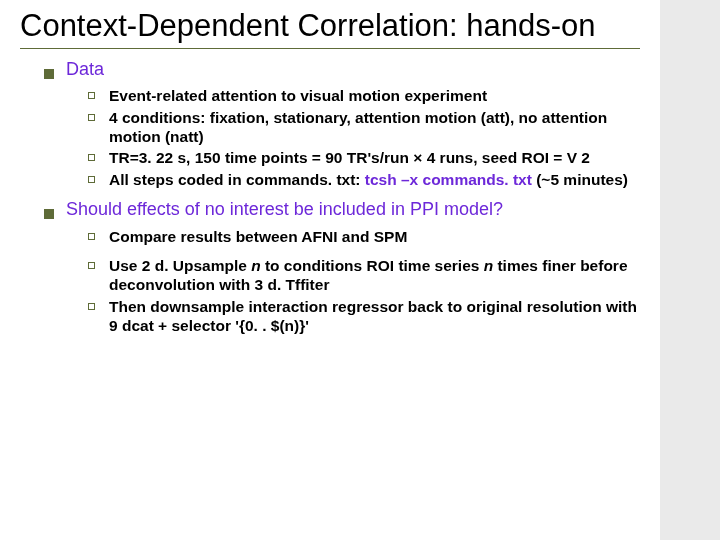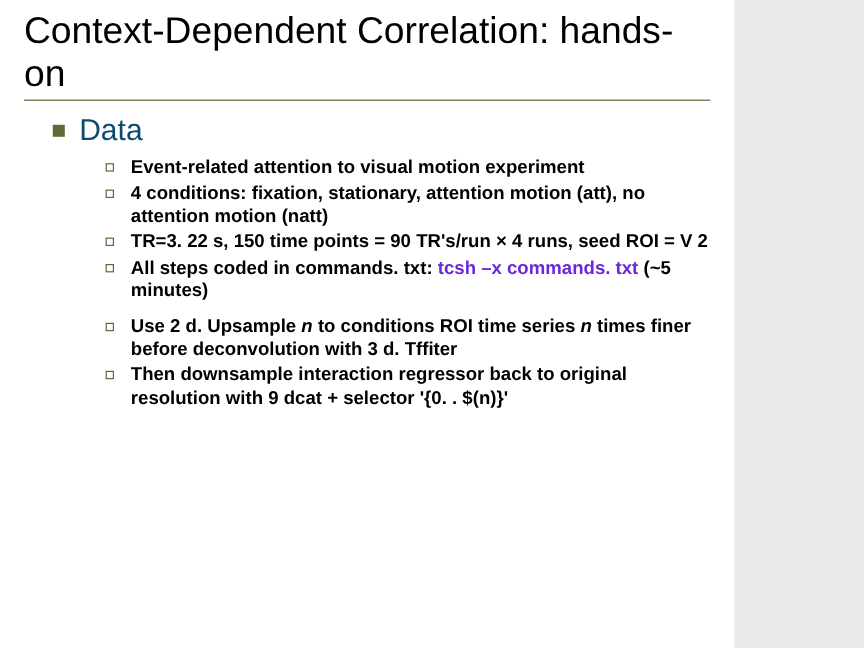--- a/index.html
+++ b/index.html
@@ -1,24 +1,24 @@
 <!DOCTYPE html>
 <html><head>
 <meta charset="utf-8">
 <style>
 html,body{margin:0;padding:0}
 body{width:720px;height:540px;background:#eaeaea;font-family:"Times New Roman",Times,serif;box-sizing:border-box}
-.slide{width:612px;height:540px;background:#fff;box-sizing:border-box;padding:8px 20px 14px 20px;position:relative}
+.slide{width:660px;height:540px;background:#fff;box-sizing:border-box;padding:8px 20px 14px 20px;position:relative}
 .title-wrap{border-bottom:1.5px solid #5e6b38;padding-bottom:4px;margin-bottom:10px}
 .title{font-family:Arial,Helvetica,sans-serif;font-size:31px;color:#000;line-height:1.15}
 ul.L1{list-style:none;margin:0;padding:0 0 0 24px}
 ul.L1>li{margin-bottom:6px}
 .row{display:flex;align-items:flex-start}
 .sqb{width:10px;height:10px;background:#5e6b38;flex:0 0 10px;margin-top:10px;margin-right:12px}
-.h{font-family:Arial,Helvetica,sans-serif;font-size:25px;color:#0c4a6e;line-height:1.2}
+.h{font-family:Arial,Helvetica,sans-serif;font-size:18px;color:#6d28d9;line-height:1.2}
 ul.L2{list-style:none;margin:6px 0 10px 0;padding:0 0 0 44px}
 ul.L2>li{margin-bottom:2px}
 .srow{display:flex;align-items:flex-start}
 .sqs{width:7px;height:7px;border:1.5px solid #5e6b38;flex:0 0 7px;margin-top:6px;margin-right:14px;box-sizing:border-box}
 .t{font-family:Arial,Helvetica,sans-serif;font-size:15.5px;color:#000;font-weight:bold;line-height:1.25}
 .t .u{text-decoration:underline}
 .t .it{font-style:italic;font-weight:bold}
 .t .cmd{color:#6d28d9}
 </style>
 </head>
@@ -56,20 +56,34 @@
           </li>
       <li>
             <div class="srow">
               <div class="sqs"></div>
         <div class="t"><span>All steps coded in commands. txt: </span><span class="cmd">tcsh –x commands. txt</span><span> (~5 minutes)</span></div>
       </div>
           </li>
     </ul>
   </li>
 
+  <li>
+    <div class="row">
+      <div class="sqb"></div>
+      <div class="h">Should effects of no interest be included in PPI model?</div>
+    </div>
+    <ul class="L2">
+      <li>
+            <div class="srow">
+              <div class="sqs"></div>
+        <div class="t">Compare results between AFNI and SPM</div>
+      </div>
+          </li>
+    </ul>
+  </li>
 
   <li>
     <ul class="L2">
       <li>
             <div class="srow">
               <div class="sqs"></div>
         <div class="t"><span>Use 2 d. Upsample </span><span class="it">n</span><span> to conditions ROI time series </span><span class="it">n</span><span> times finer before deconvolution with 3 d. Tffiter</span></div>
       </div>
           </li>
       <li>

